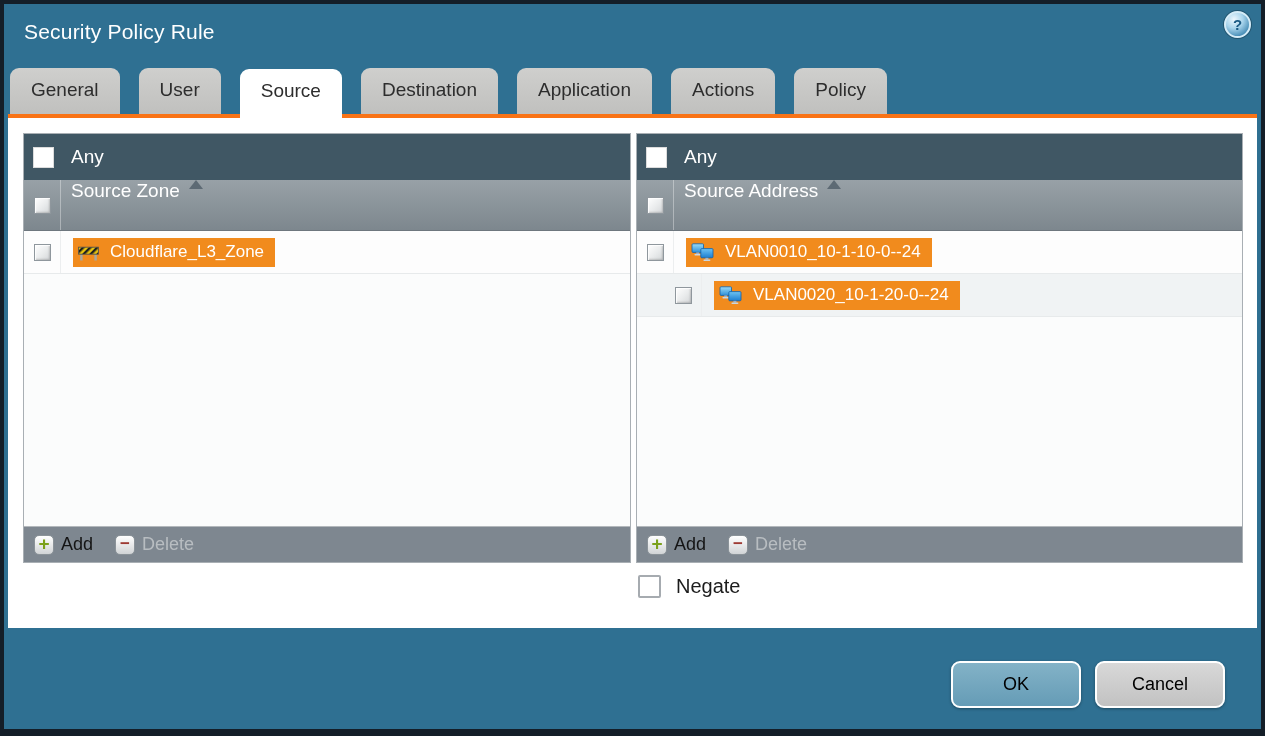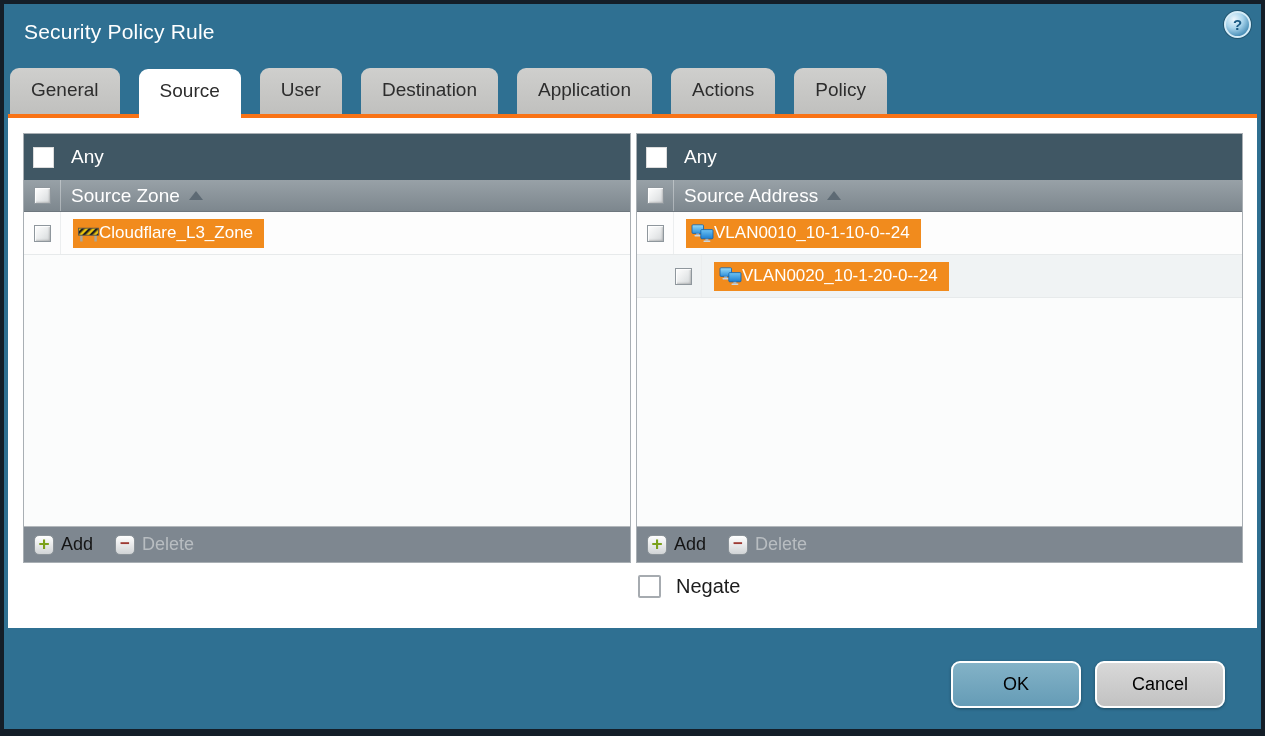--- a/index.html
+++ b/index.html
@@ -58,24 +58,24 @@
   .panel.left{ left:15px; }
   .panel.right{ left:628px; width:607px; }
 
   .any-header{
     height:46px; background:#405764; color:#ffffff; font-size:19px;
     display:flex; align-items:center; padding-left:9px; gap:17px; flex:none;
   }
   .cb-any{ width:21px; height:21px; background:#ffffff; border:1px solid #dcdcdc; cursor:pointer; flex:none; }
 
   .col-header{
-    height:32px; flex:none;
+    height:51px; flex:none;
     background:linear-gradient(#98a1a7,#7d878e);
     color:#ffffff; font-size:19px;
-    display:flex; align-items:center;
+    display:flex; align-items:flex-start;
     border-bottom:1px solid #6e777e;
   }
   .cb-col{ width:37px; align-self:stretch; display:flex; align-items:center; justify-content:center;
            border-right:1px solid rgba(255,255,255,.35); flex:none; }
   .cb-3d{
     width:17px; height:17px; cursor:pointer;
     background:linear-gradient(135deg,#ffffff 0%,#e9ebec 55%,#d4d7d9 100%);
     border:1px solid #8f979d;
     box-shadow:inset 1px 1px 1px rgba(255,255,255,.9), inset -1px -1px 2px rgba(0,0,0,.18);
   }
@@ -83,21 +83,21 @@
   .sort-asc-icon{ width:0; height:0; margin-left:9px; border-left:7px solid transparent;
     border-right:7px solid transparent; border-bottom:9px solid #5d6a74; }
 
   .rows{ flex:1; overflow:hidden; background:#fbfcfc; }
   .row{ height:43px; display:flex; align-items:center; border-bottom:1px solid #e7eaeb; background:#fdfdfd; cursor:pointer; }
   .row.alt{ background:#f0f3f4;padding-left:28px; }
   .row .cb-col{ border-right:1px solid #eceeef; }
   .chip{
     margin-left:12px; height:29px;
     background:#f18b1d; color:#ffffff; font-size:17px;
-    display:inline-flex; align-items:center; gap:0;
+    display:inline-flex; align-items:center; gap:11px;
     padding:0 11px 0 5px; white-space:nowrap;
   }
 
   .panel-footer{
     height:36px; flex:none;
     background:#7e8790; border-top:1px solid #b3b8bc;
     display:flex; align-items:center; padding-left:10px; gap:22px;
   }
   .footer-btn{ display:flex; align-items:center; gap:7px; font-size:18px; color:#141414; cursor:pointer; }
   .footer-btn.disabled{ color:#b8bdc1; cursor:default; }
@@ -140,22 +140,22 @@
 
 <div class="window">
 
   <div class="titlebar">
     <div class="title">Security Policy Rule</div>
     <div class="help-icon">?</div>
   </div>
 
   <div class="tabs">
     <div class="tab">General</div>
+    <div class="tab">User</div>
     <div class="tab active">Source</div>
-    <div class="tab">User</div>
     <div class="tab">Destination</div>
     <div class="tab">Application</div>
     <div class="tab">Actions</div>
     <div class="tab">Policy</div>
   </div>
 
   <div class="content">
 
     <div class="panel left">
       <div class="any-header">

